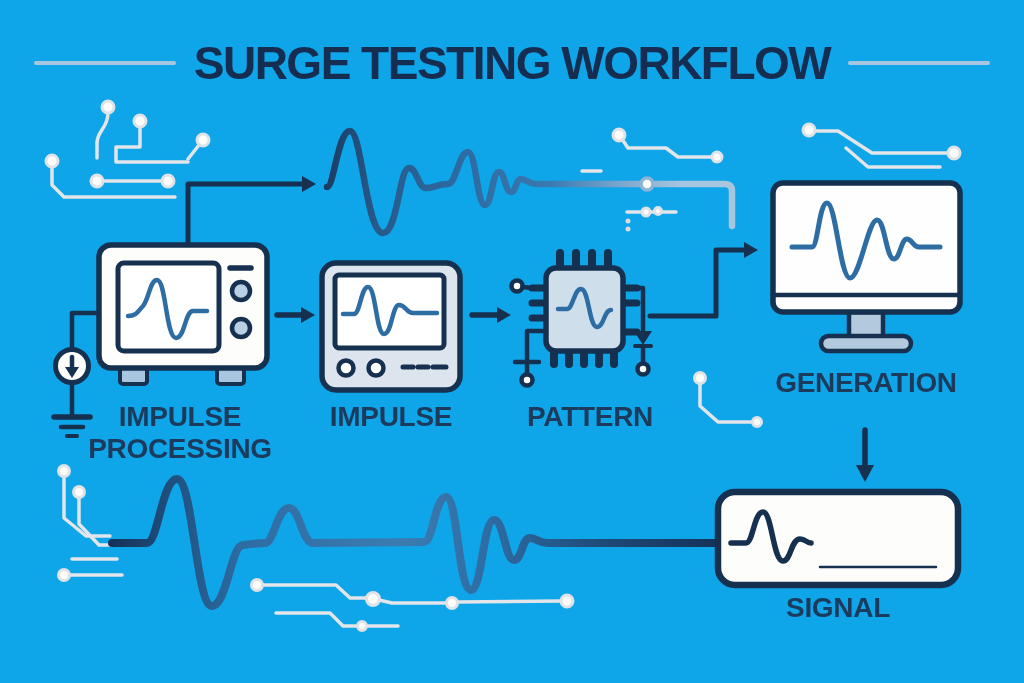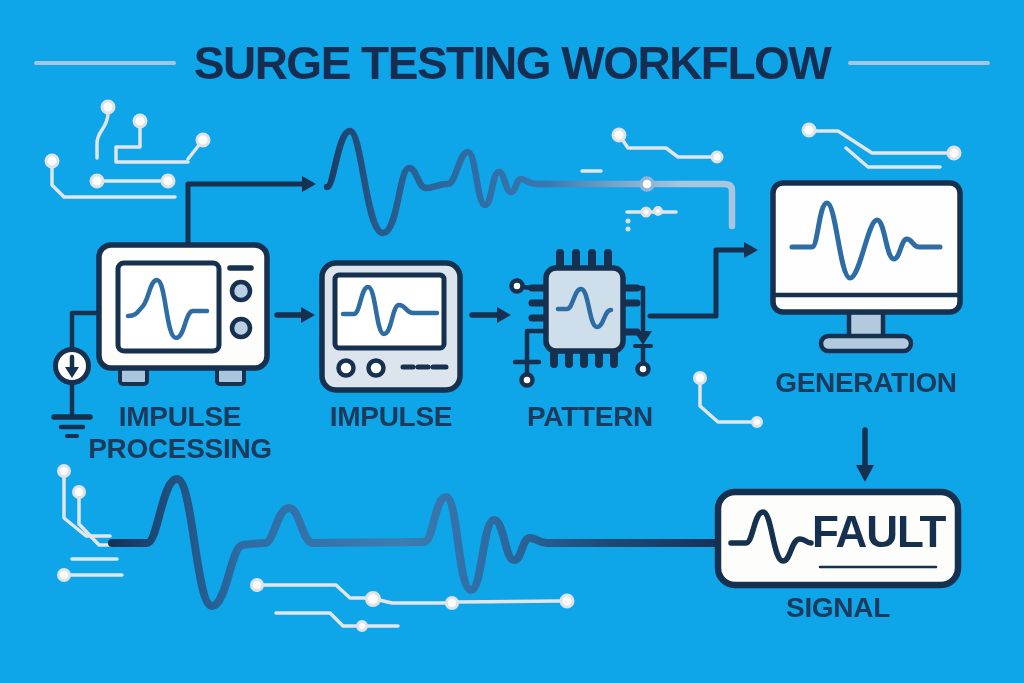--- a/index.html
+++ b/index.html
@@ -248,15 +248,14 @@
   <div class="lbl lbl-pattern">
     <span>PATTERN</span>
   </div>
   <div class="lbl lbl-comparison">
     <span>GENERATION</span>
   </div>
   <div class="lbl lbl-defect">
     <span>SIGNAL</span>
   </div>
 
-  <div class="fault-text">FAULT</div>
 
 </div>
 
 </body></html>

